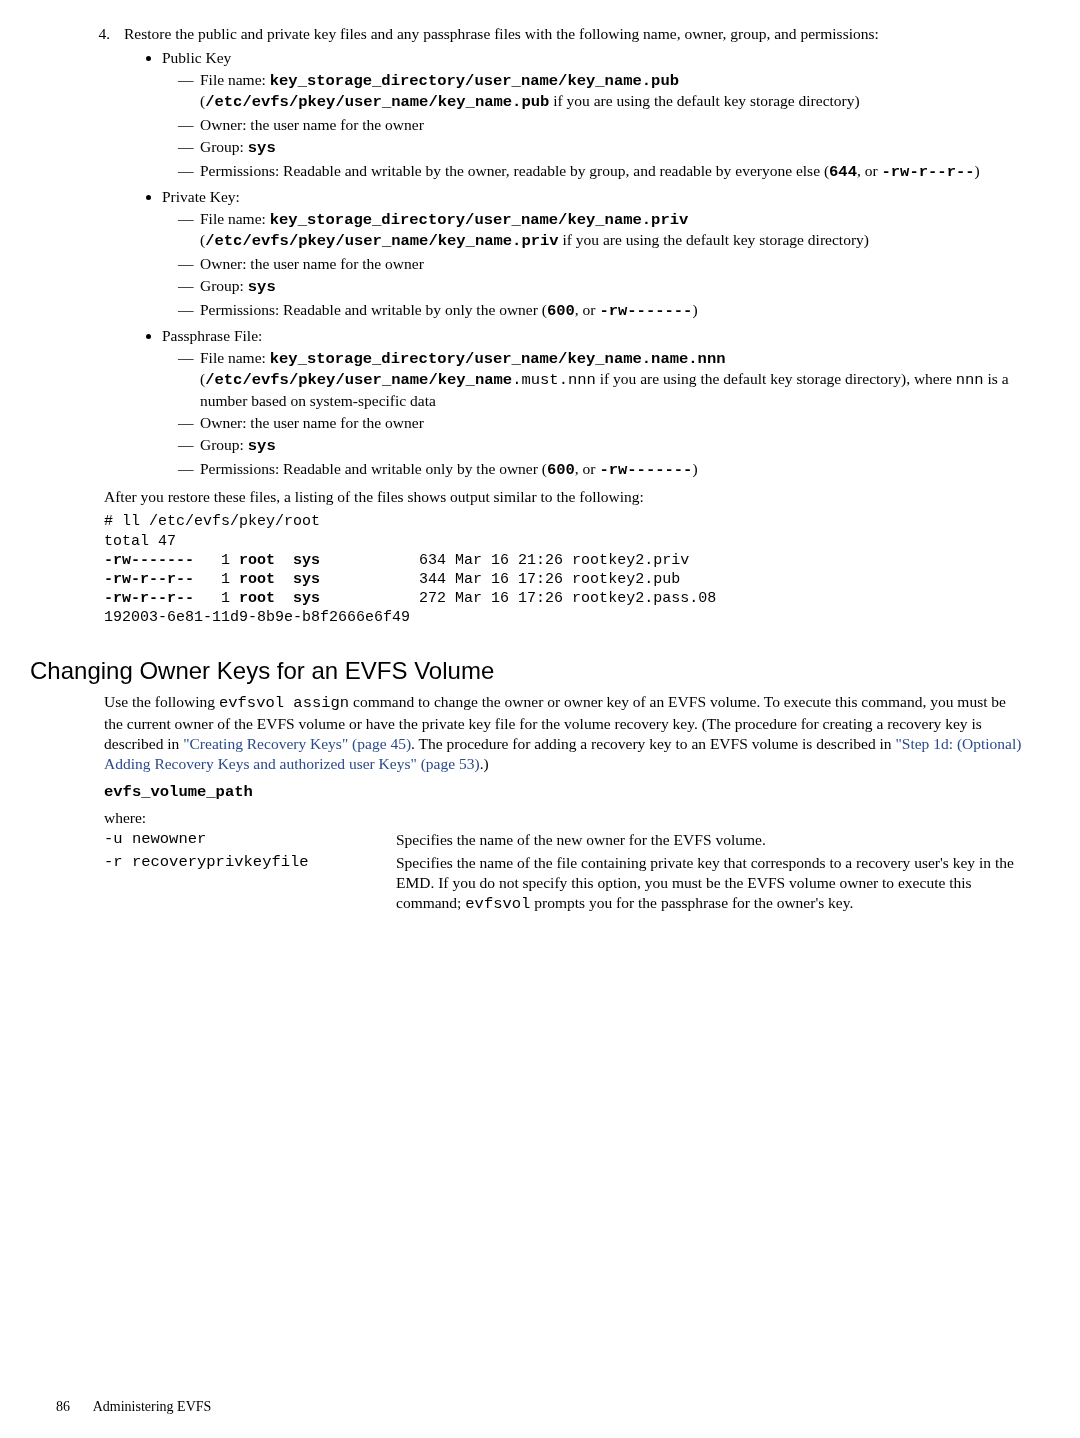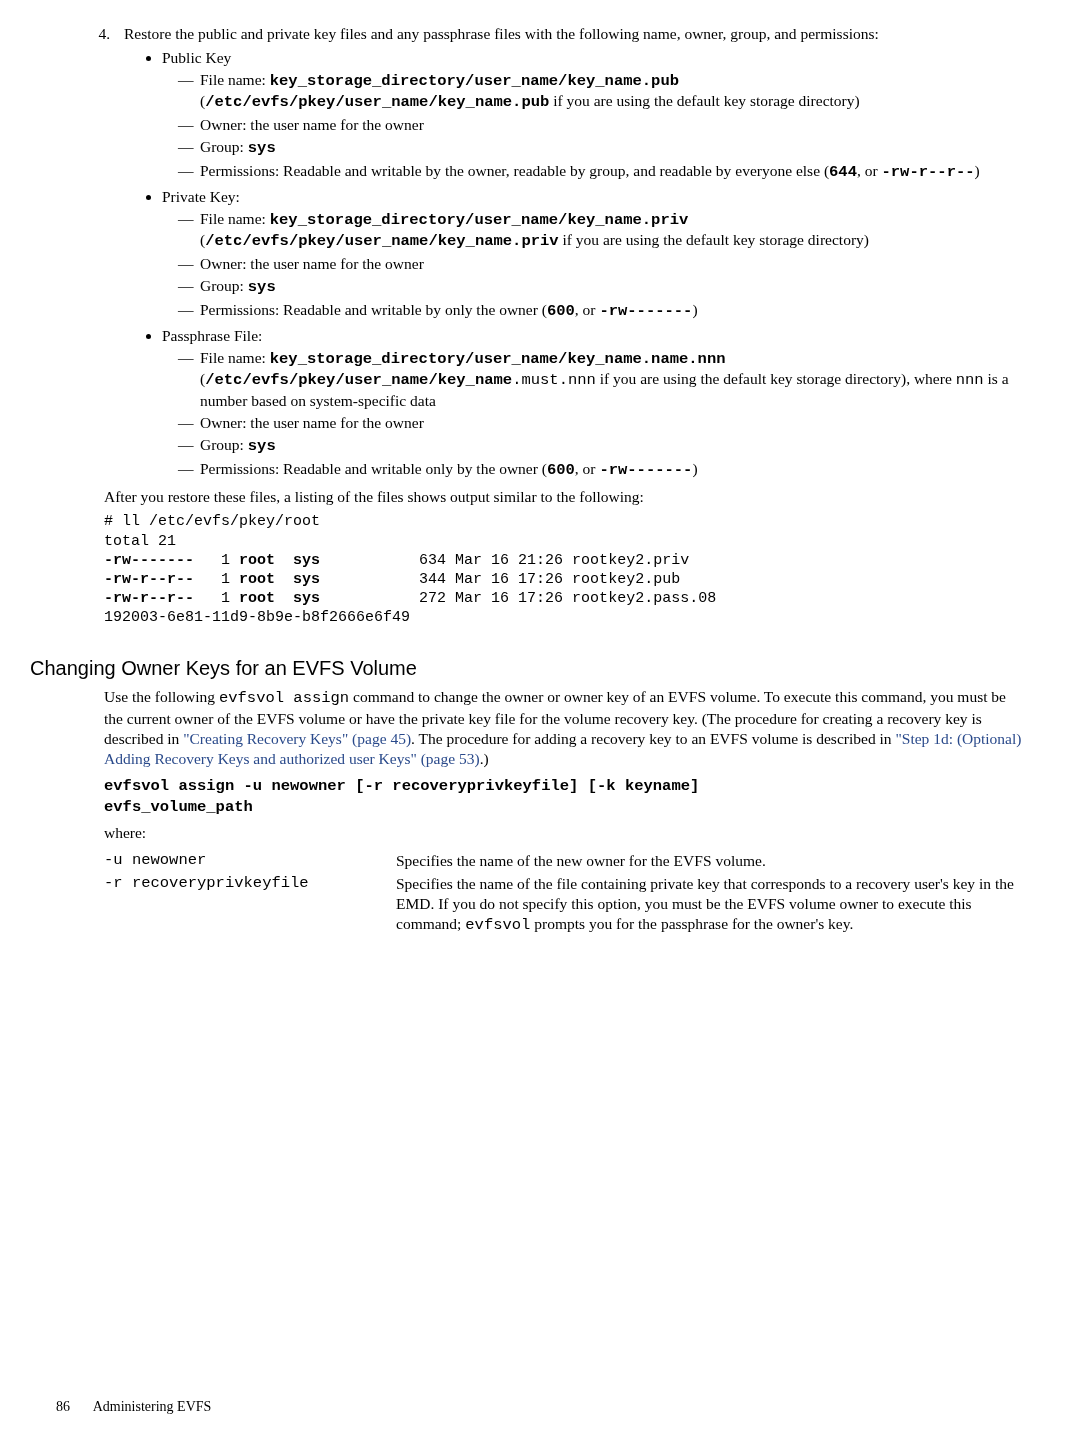--- a/index.html
+++ b/index.html
@@ -26,32 +26,32 @@
   pre.listing {
     font-family: "Courier New", Courier, monospace;
     font-size: 15px;
     line-height: 1.28;
     margin: 2px 0 14px 48px;
     white-space: pre;
   }
   h2.section {
     font-family: Arial, Helvetica, sans-serif;
     font-weight: normal;
-    font-size: 20px;
+    font-size: 24px;
     margin: 28px 0 6px -26px;
   }
   .bodyp { margin: 4px 0 4px 48px; }
   a.lk { color: #2a4a8b; text-decoration: none; }
   .cmd-block {
     font-family: "Courier New", Courier, monospace;
     font-weight: bold;
     margin: 8px 0 6px 48px;
     line-height: 1.3;
   }
-  .where { margin: 4px 0 6px 48px; }
+  .where { margin: 4px 0 0 48px; }
   table.opts { border-collapse: collapse; margin-left: 48px; }
   table.opts td { vertical-align: top; padding: 2px 0; }
   table.opts td.c1 { font-family: "Courier New", Courier, monospace; width: 280px; padding-right: 12px; }
   .footer { position: absolute; left: 56px; font-size: 14px; }
   .footer .pn { display: inline-block; width: 34px; }
 </style>
 </head>
 <body>
 
 <ol class="main" start="4">
@@ -93,34 +93,33 @@
           <li><span>Permissions: Readable and writable only by the owner (</span><span class="mono bold">600</span><span>, or </span><span class="mono bold">-rw-------</span><span>)</span></li>
         </ul>
       </li>
     </ul>
   </li>
 </ol>
 
 <div class="after-restore">After you restore these files, a listing of the files shows output similar to the following:</div>
 
 <pre class="listing"><span># ll /etc/evfs/pkey/root</span>
-<span>total 21</span>
+<span>total 47</span>
 <span class="bold">-rw-------</span><span>   1 </span><span class="bold">root</span><span>  </span><span class="bold">sys</span><span>           634 Mar 16 21:26 rootkey2.priv</span>
 <span class="bold">-rw-r--r--</span><span>   1 </span><span class="bold">root</span><span>  </span><span class="bold">sys</span><span>           344 Mar 16 17:26 rootkey2.pub</span>
 <span class="bold">-rw-r--r--</span><span>   1 </span><span class="bold">root</span><span>  </span><span class="bold">sys</span><span>           272 Mar 16 17:26 rootkey2.pass.08</span>
 <span>192003-6e81-11d9-8b9e-b8f2666e6f49</span></pre>
 
 <h2 class="section">Changing Owner Keys for an EVFS Volume</h2>
 
 <div class="bodyp">
   <span>Use the following </span><span class="mono">evfsvol assign</span><span> command to change the owner or owner key of an EVFS volume. To execute this command, you must be the current owner of the EVFS volume or have the private key file for the volume recovery key. (The procedure for creating a recovery key is described in </span><a class="lk">"Creating Recovery Keys" (page 45)</a><span>. The procedure for adding a recovery key to an EVFS volume is described in </span><a class="lk">"Step 1d: (Optional) Adding Recovery Keys and authorized user Keys" (page 53)</a><span>.)</span>
 </div>
 
 <div class="cmd-block">
-  <div>evfsvol assign -u newowner [-r recoveryprivkeyfile] [-k keyname]</div>
   <div>evfs_volume_path</div>
 </div>
 
 <div class="where">where:</div>
 
 <table class="opts">
   <tbody>
       <tr>
     <td class="c1">-u newowner</td>
     <td>Specifies the name of the new owner for the EVFS volume.</td>

